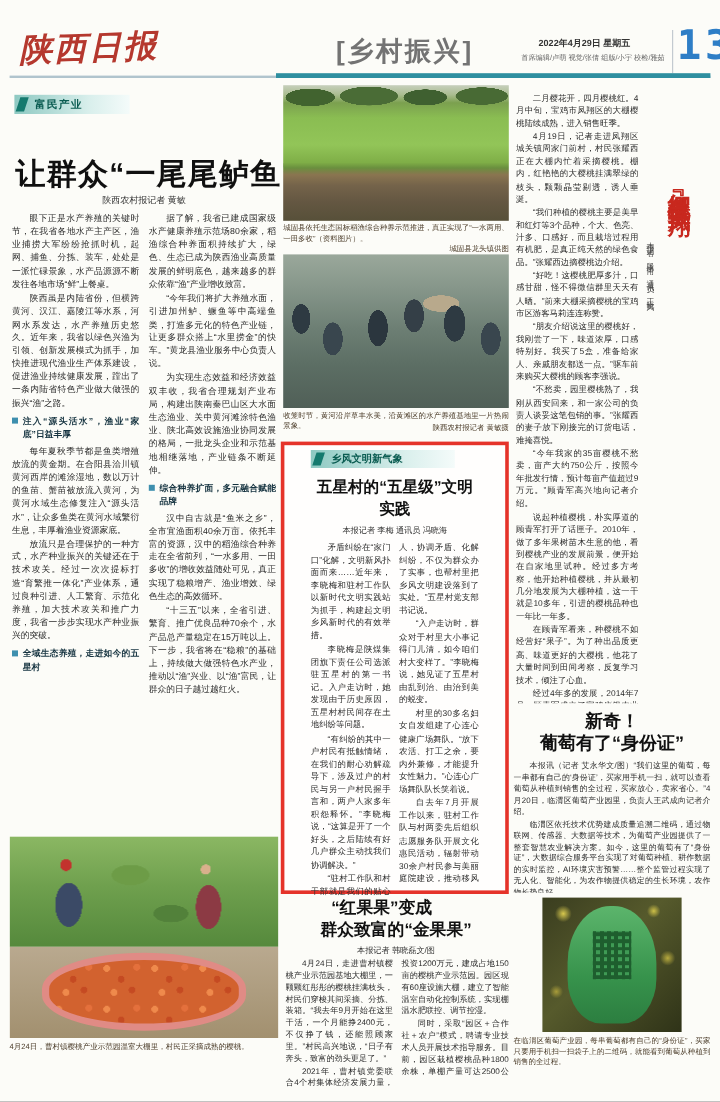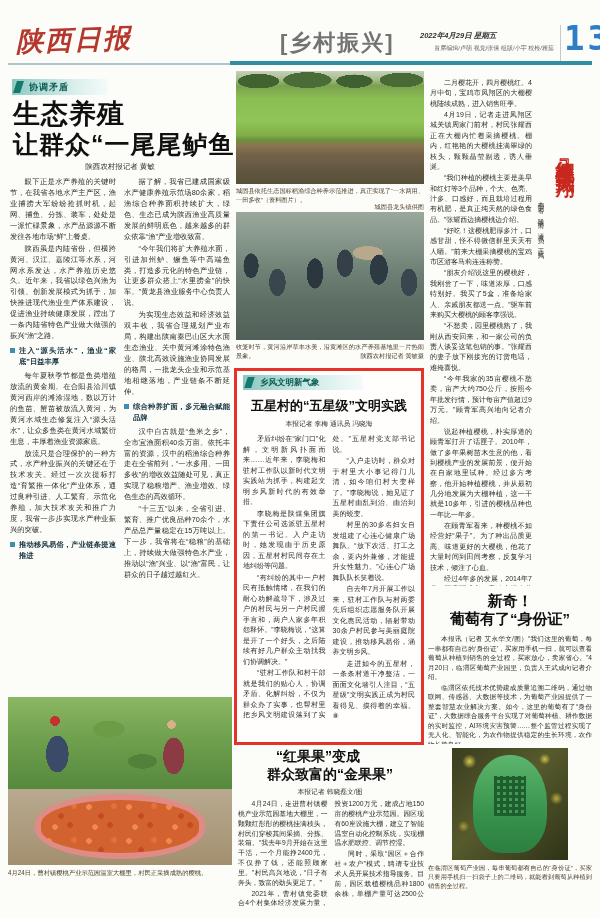--- a/index.html
+++ b/index.html
@@ -3,21 +3,21 @@
 <meta charset="utf-8">
 <style>
   html,body{margin:0;padding:0;background:#9a9a9a;}
   #page{position:relative;width:600px;height:918px;margin:0 auto;background:#fcfcf8;
         font-family:"Liberation Sans","DejaVu Sans",sans-serif;overflow:hidden;color:#222;}
   .abs{position:absolute;}
   
   .masthead{left:16px;top:22px;font-family:"DejaVu Serif",serif;font-style:italic;font-weight:bold;
             font-size:27px;color:#b5382e;transform:rotate(-2deg);letter-spacing:2px;}
   .section-title{left:280px;top:28px;font-size:22px;font-weight:900;color:#737373;letter-spacing:2px;}
-  .date-line{left:420px;top:31px;width:134px;text-align:left;font-size:7.5px;color:#333;font-weight:bold;font-style:italic;}
+  .date-line{left:420px;top:31px;width:134px;text-align:center;font-size:7.5px;color:#333;font-weight:bold;}
   .credits-line{left:400px;top:44px;width:154px;text-align:right;font-size:6px;color:#666;}
   .head-vrule{left:560px;top:25px;width:1px;height:36px;background:#c3cad0;}
   .page-number{left:564px;top:18px;font-size:34px;font-weight:900;color:#2e7ec6;letter-spacing:3px;
                font-family:"DejaVu Sans Mono",monospace;}
   .rule-thin{left:8px;top:63px;width:584px;height:1.5px;background:#b0c4cd;}
   .rule-teal{left:230px;top:61px;width:362px;height:3.5px;background:#2f8fa0;}
   
   .tag{background:linear-gradient(90deg,#8ec9c2,#d9efec 65%,#f4fbfa);color:#0a5c51;font-weight:bold;
        display:flex;align-items:center;padding-left:17px;box-sizing:border-box;}
   .tag::before{content:"";position:absolute;left:3px;top:2px;bottom:2px;width:7px;background:#157a6e;
@@ -27,21 +27,21 @@
   
   .bodytext{text-align:justify;overflow:hidden;color:#2b2b2b;}
   .cols2{column-count:2;column-gap:8px;}
   .para{text-indent:2em;margin:0 0 1px 0;}
   .subhead{font-weight:bold;color:#14323f;margin:4px 0 3px 0;position:relative;padding-left:9px;
            break-inside:avoid;}
   .subhead::before{content:"";position:absolute;left:0;top:2px;width:5px;height:5px;background:#3e8fae;}
   .caption{color:#4a3b28;text-align:justify;line-height:1.45;}
   .caption-credit{text-align:right;color:#4a3b28;}
   
-  .red-box{border:3.5px solid #e5332a;background:#fffefd;box-sizing:border-box;padding:4px 6px;}
+  .red-box{border:3.5px solid #e5332a;background:#fffefd;box-sizing:border-box;padding:4px 22px;}
   
   .v-headline{writing-mode:vertical-rl;text-orientation:upright;font-weight:900;color:#c8281e;
               font-size:19px;letter-spacing:2px;}
   .v-byline{writing-mode:vertical-rl;text-orientation:upright;font-size:6.5px;color:#444;letter-spacing:2px;}
   
   .photo{overflow:hidden;}
   .photo-paddy{background:
      radial-gradient(ellipse 34px 12px at 12% 9%, #41632f 60%, transparent 61%),
      radial-gradient(ellipse 40px 13px at 38% 8%, #4a6c36 60%, transparent 61%),
      radial-gradient(ellipse 30px 11px at 63% 9%, #3f6030 60%, transparent 61%),
@@ -94,31 +94,30 @@
 
   <div class="abs masthead">陕西日报</div>
   <div class="abs section-title">[乡村振兴]</div>
   <div class="abs date-line">2022年4月29日 星期五</div>
   <div class="abs credits-line">首席编辑/卢萌 视觉/张倩 组版/小宇 校检/雅茹</div>
   <div class="abs head-vrule"></div>
   <div class="abs page-number">13</div>
   <div class="abs rule-thin"></div>
   <div class="abs rule-teal"></div>
 
-  <div class="abs tag" style="left:12px;top:79px;width:96px;height:16px;font-size:9px;letter-spacing:1px;">协调矛盾</div>
-  <div class="abs hl-big" style="left:13px;top:96px;font-size:27px;">生态养殖</div>
+  <div class="abs tag" style="left:12px;top:79px;width:96px;height:16px;font-size:9px;letter-spacing:1px;">富民产业</div>
   <div class="abs hl-big" style="left:13px;top:128px;font-size:25px;">让群众“一尾尾鲈鱼”</div>
   <div class="abs byline" style="left:8px;top:162px;width:224px;font-size:7.5px;">陕西农村报记者 黄敏</div>
   <div class="abs bodytext cols2" style="left:10px;top:177px;width:220px;height:512px;font-size:7.3px;line-height:1.5;">
       <div class="para">眼下正是水产养殖的关键时节，在我省各地水产主产区，渔业捕捞大军纷纷抢抓时机，起网、捕鱼、分拣、装车，处处是一派忙碌景象，水产品源源不断发往各地市场“鲜”上餐桌。</div>
       <div class="para">陕西虽是内陆省份，但横跨黄河、汉江、嘉陵江等水系，河网水系发达，水产养殖历史悠久。近年来，我省以绿色兴渔为引领、创新发展模式为抓手，加快推进现代渔业生产体系建设，促进渔业持续健康发展，蹚出了一条内陆省特色产业做大做强的振兴“渔”之路。</div>
       <div class="subhead">注入“源头活水”，渔业“家底”日益丰厚</div>
       <div class="para">每年夏秋季节都是鱼类增殖放流的黄金期。在合阳县洽川镇黄河西岸的滩涂湿地，数以万计的鱼苗、蟹苗被放流入黄河，为黄河水域生态修复注入“源头活水”，让众多鱼类在黄河水域繁衍生息，丰厚着渔业资源家底。</div>
       <div class="para">放流只是合理保护的一种方式，水产种业振兴的关键还在于技术攻关。经过一次次提标打造“育繁推一体化”产业体系，通过良种引进、人工繁育、示范化养殖，加大技术攻关和推广力度，我省一步步实现水产种业振兴的突破。</div>
-      <div class="subhead">推动移风易俗，产业链条提速推进</div>
+      <div class="subhead">全域生态养殖，走进如今的五星村</div>
       <div class="para">据了解，我省已建成国家级水产健康养殖示范场80余家，稻渔综合种养面积持续扩大，绿色、生态已成为陕西渔业高质量发展的鲜明底色，越来越多的群众依靠“渔”产业增收致富。</div>
       <div class="para">“今年我们将扩大养殖水面，引进加州鲈、鳜鱼等中高端鱼类，打造多元化的特色产业链，让更多群众搭上“水里捞金”的快车。”黄龙县渔业服务中心负责人说。</div>
       <div class="para">为实现生态效益和经济效益双丰收，我省合理规划产业布局，构建出陕南秦巴山区大水面生态渔业、关中黄河滩涂特色渔业、陕北高效设施渔业协同发展的格局，一批龙头企业和示范基地相继落地，产业链条不断延伸。</div>
       <div class="subhead">综合种养扩面，多元融合赋能品牌</div>
       <div class="para">汉中自古就是“鱼米之乡”，全市宜渔面积40余万亩。依托丰富的资源，汉中的稻渔综合种养走在全省前列，“一水多用、一田多收”的增收效益随处可见，真正实现了稳粮增产、渔业增效、绿色生态的高效循环。</div>
       <div class="para">“十三五”以来，全省引进、繁育、推广优良品种70余个，水产品总产量稳定在15万吨以上。下一步，我省将在“稳粮”的基础上，持续做大做强特色水产业，推动以“渔”兴业、以“渔”富民，让群众的日子越过越红火。</div>
     </div>
 
   <div class="abs photo" style="left:8px;top:697px;width:224px;height:168px;">
     <div class="photo-cherry-top" style="width:100%;height:55%;"></div>

